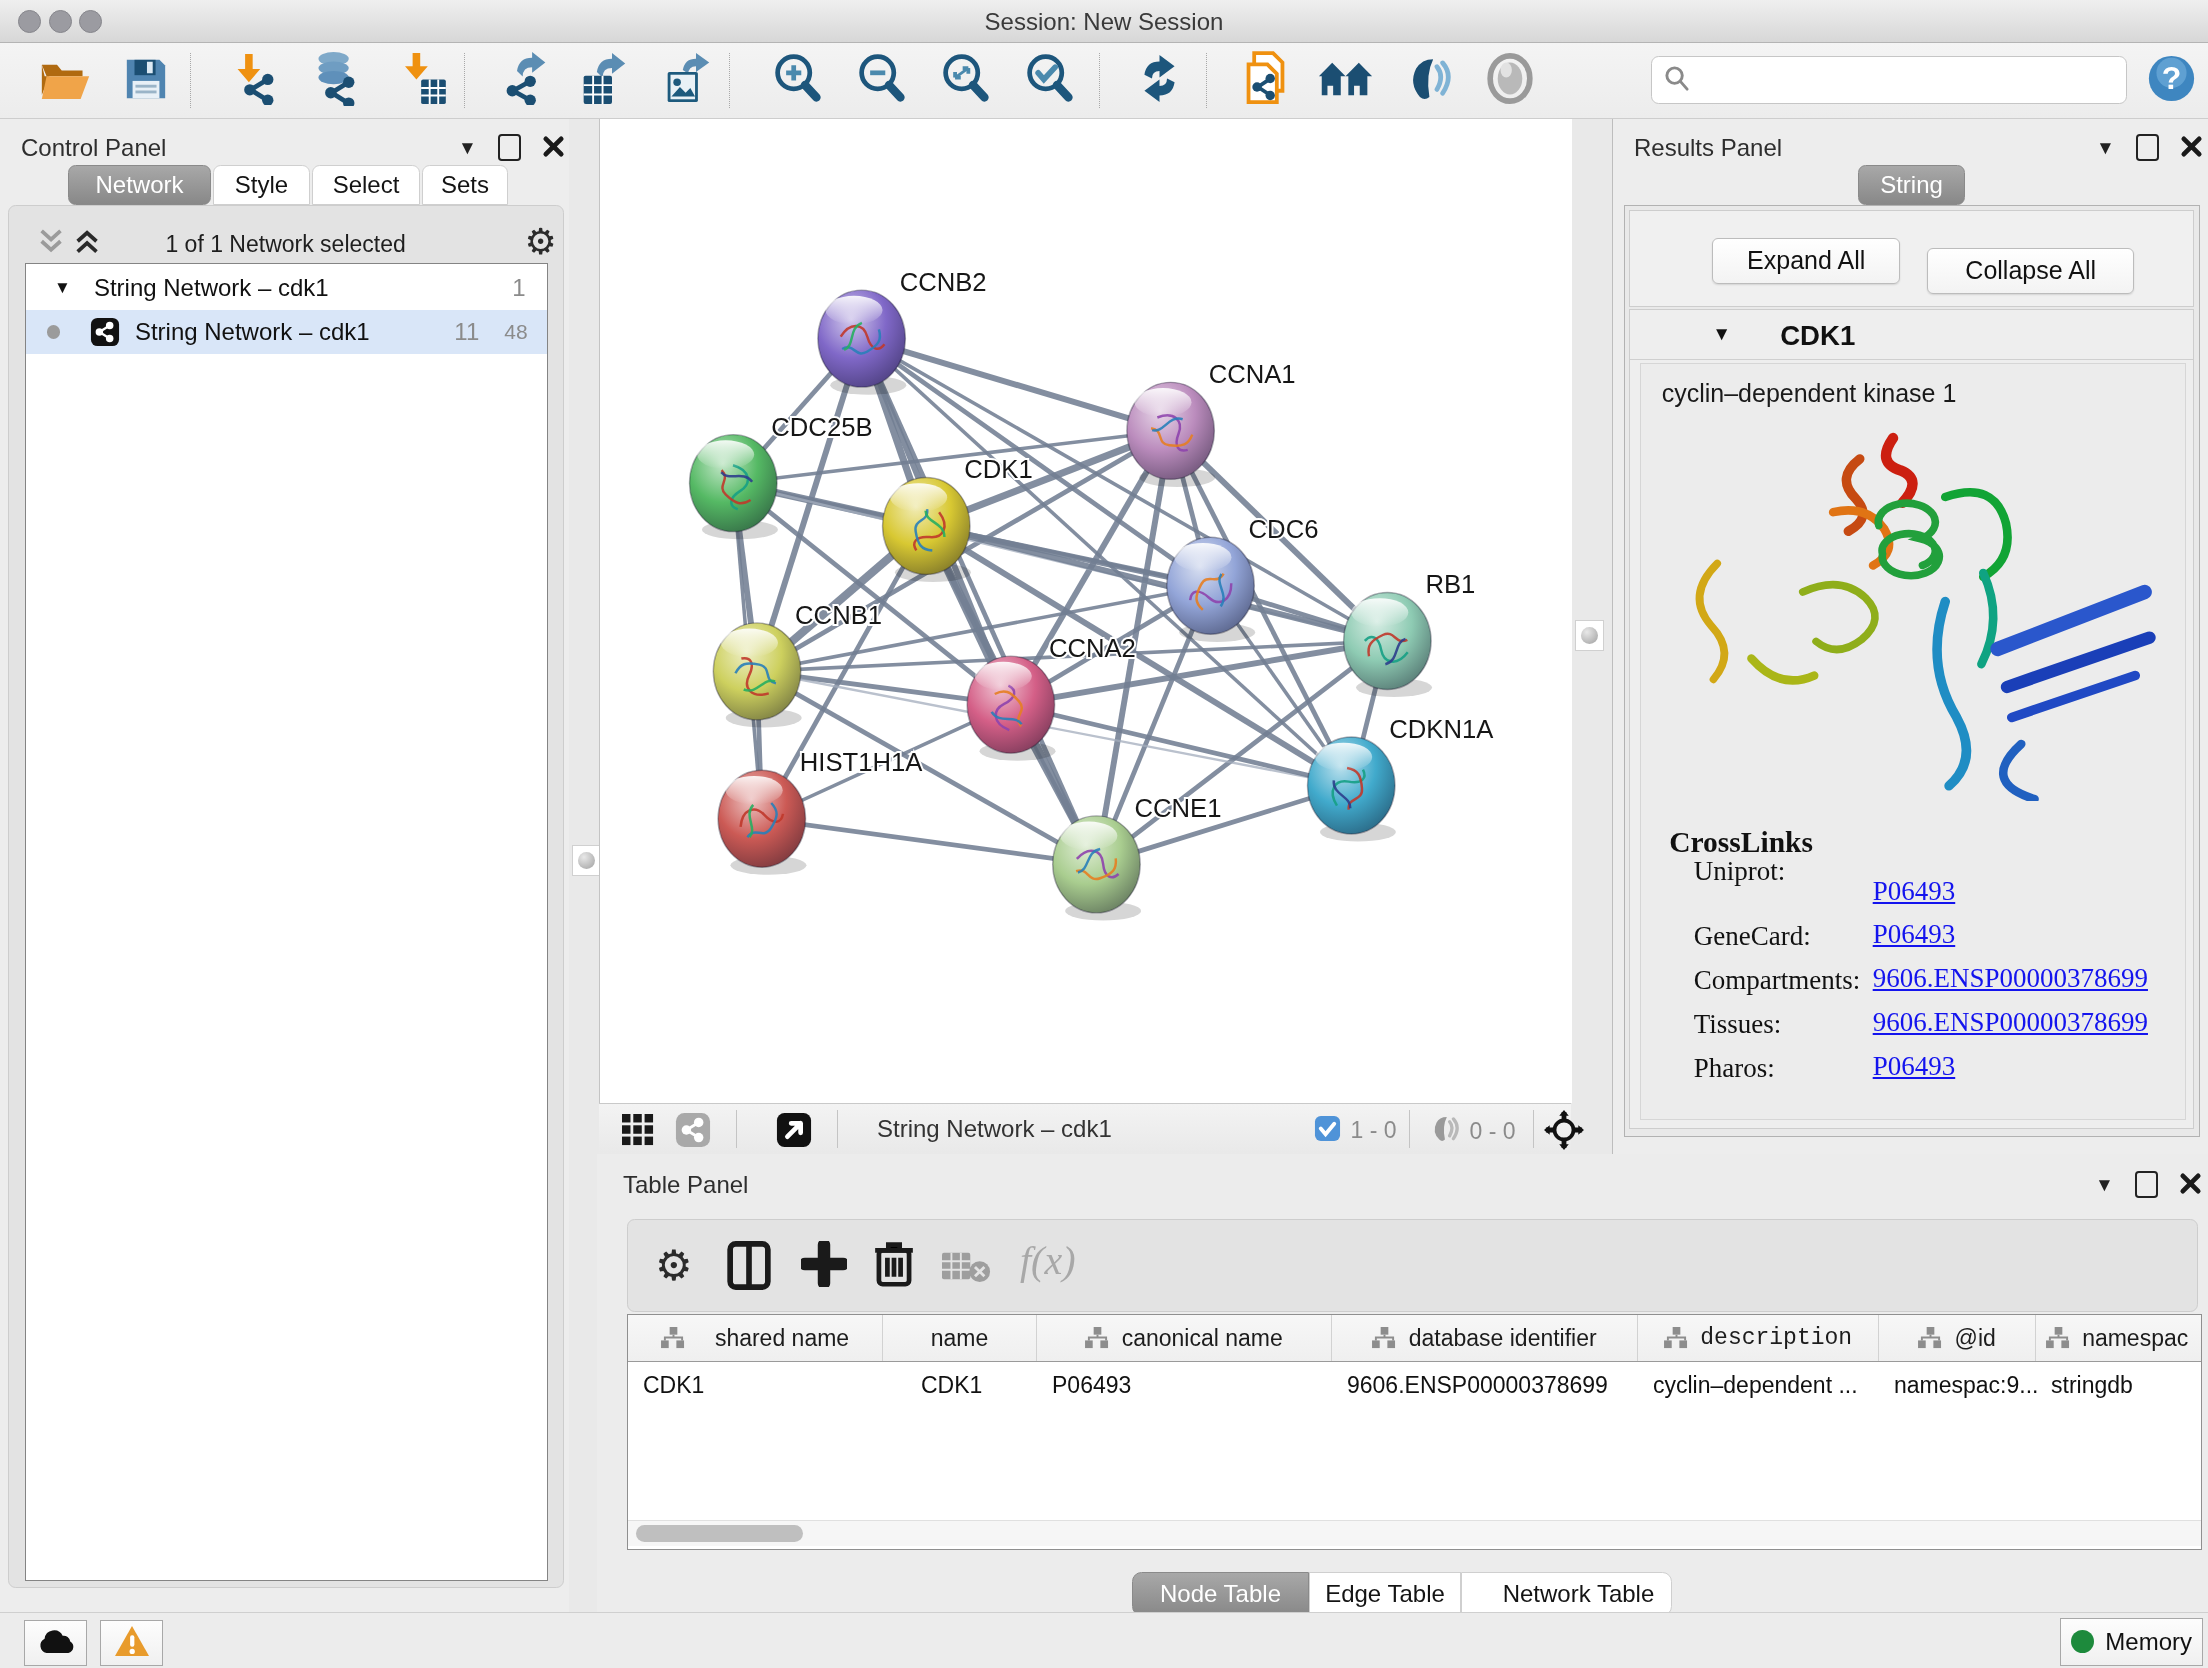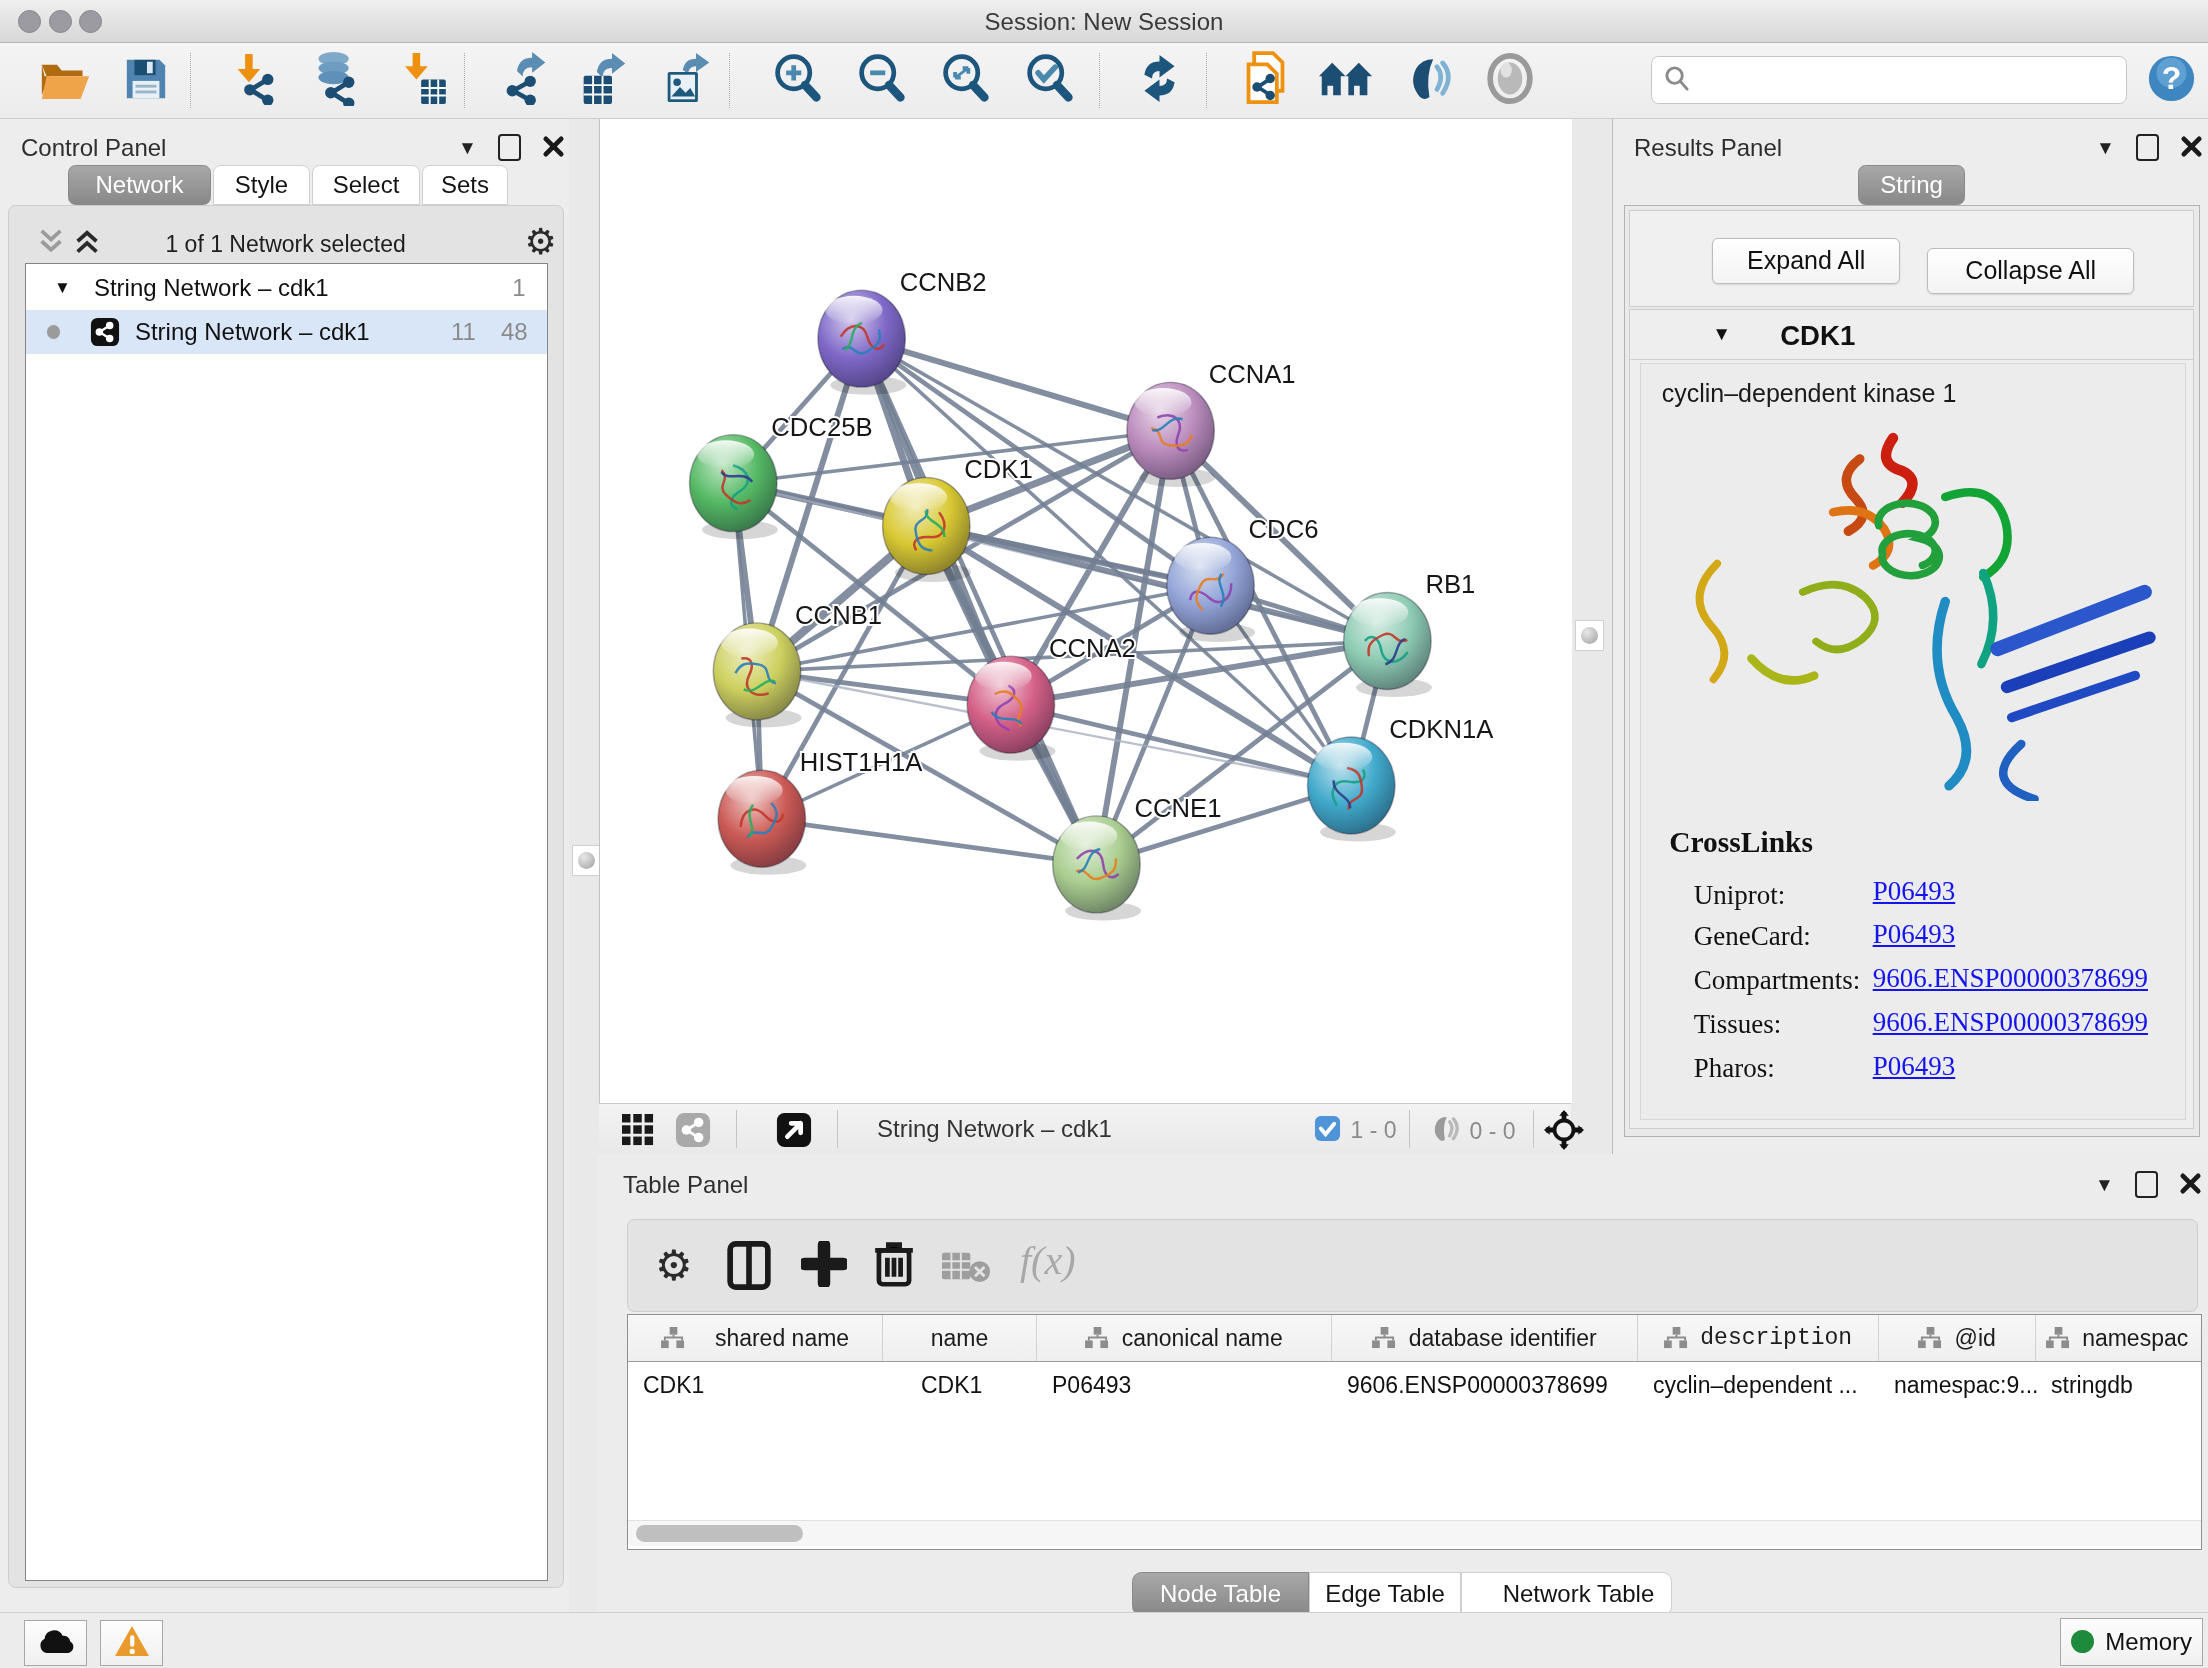--- a/index.html
+++ b/index.html
@@ -268,21 +268,21 @@
               <svg width="30" height="30" viewBox="0 0 32 32">
                 <rect x="1" y="1" width="30" height="30" rx="7" fill="#111"></rect>
                 <circle cx="21" cy="9" r="4" fill="#fff"></circle>
                 <circle cx="10" cy="16" r="4" fill="#fff"></circle>
                 <circle cx="21" cy="23" r="4" fill="#fff"></circle>
                 <path d="M21 9 L10 16 L21 23" stroke="#fff" stroke-width="2.5" fill="none"></path>
               </svg>
             </span>
           <span style="margin-left:15px;font-size:24px;color:#111;">String Network – cdk1</span>
           <span class="graytxt" style="margin-left:auto;font-size:24px;">11</span>
-          <span class="graytxt" style="margin-left:25px;margin-right:19px;font-size:24px;text-align:right;">48</span>
+          <span class="graytxt" style="margin-left:25px;margin-right:19px;font-size:21px;text-align:right;">48</span>
         </div>
       </div>
     </div>
   </div>
 
   <div class="abs handle" style="left:572px;top:845px;width:27px;height:28.5px;">
       <span class="dot"></span>
     </div>
 
   <div class="abs" style="left:599px;top:119px;width:972px;height:984px;background:#fff;border-left:1px solid #c4c4c4;">
@@ -569,21 +569,21 @@
               <path d="M300 80 q52 -18 64 28 q8 38 -24 56" stroke="#12a435" stroke-width="9"></path>
               <path d="M340 160 q22 48 -2 96" stroke="#0fa382" stroke-width="9"></path>
               <path d="M300 190 q-22 66 12 122 q24 44 -8 72" stroke="#1f8dc4" stroke-width="10"></path>
               <path d="M355 240 L510 180" stroke="#2a57cc" stroke-width="15"></path>
               <path d="M365 280 L515 228" stroke="#1a3fb8" stroke-width="13"></path>
               <path d="M370 312 L500 268" stroke="#2049c4" stroke-width="10"></path>
               <path d="M380 340 q-44 40 14 58" stroke="#2060c0" stroke-width="9"></path>
             </g>
           </svg>
           <div class="abs serif" style="left:28.5px;top:462px;font-size:29.5px;font-weight:bold;color:#111;">CrossLinks</div>
-          <div class="abs serif" style="left:53px;top:516px;font-size:27px;color:#111;">Uniprot:</div>
+          <div class="abs serif" style="left:53px;top:492px;font-size:27px;color:#111;">Uniprot:</div>
           <div class="abs serif link" style="left:232px;top:512px;font-size:27px;">P06493</div>
           <div class="abs serif" style="left:53px;top:557px;font-size:27px;color:#111;">GeneCard:</div>
           <div class="abs serif link" style="left:232px;top:555px;font-size:27px;">P06493</div>
           <div class="abs serif" style="left:53px;top:601px;font-size:27px;color:#111;">Compartments:</div>
           <div class="abs serif link" style="left:232px;top:599px;font-size:27px;">9606.ENSP00000378699</div>
           <div class="abs serif" style="left:53px;top:645px;font-size:27px;color:#111;">Tissues:</div>
           <div class="abs serif link" style="left:232px;top:643px;font-size:27px;">9606.ENSP00000378699</div>
           <div class="abs serif" style="left:53px;top:689px;font-size:27px;color:#111;">Pharos:</div>
           <div class="abs serif link" style="left:232px;top:687px;font-size:27px;">P06493</div>
         </div>

